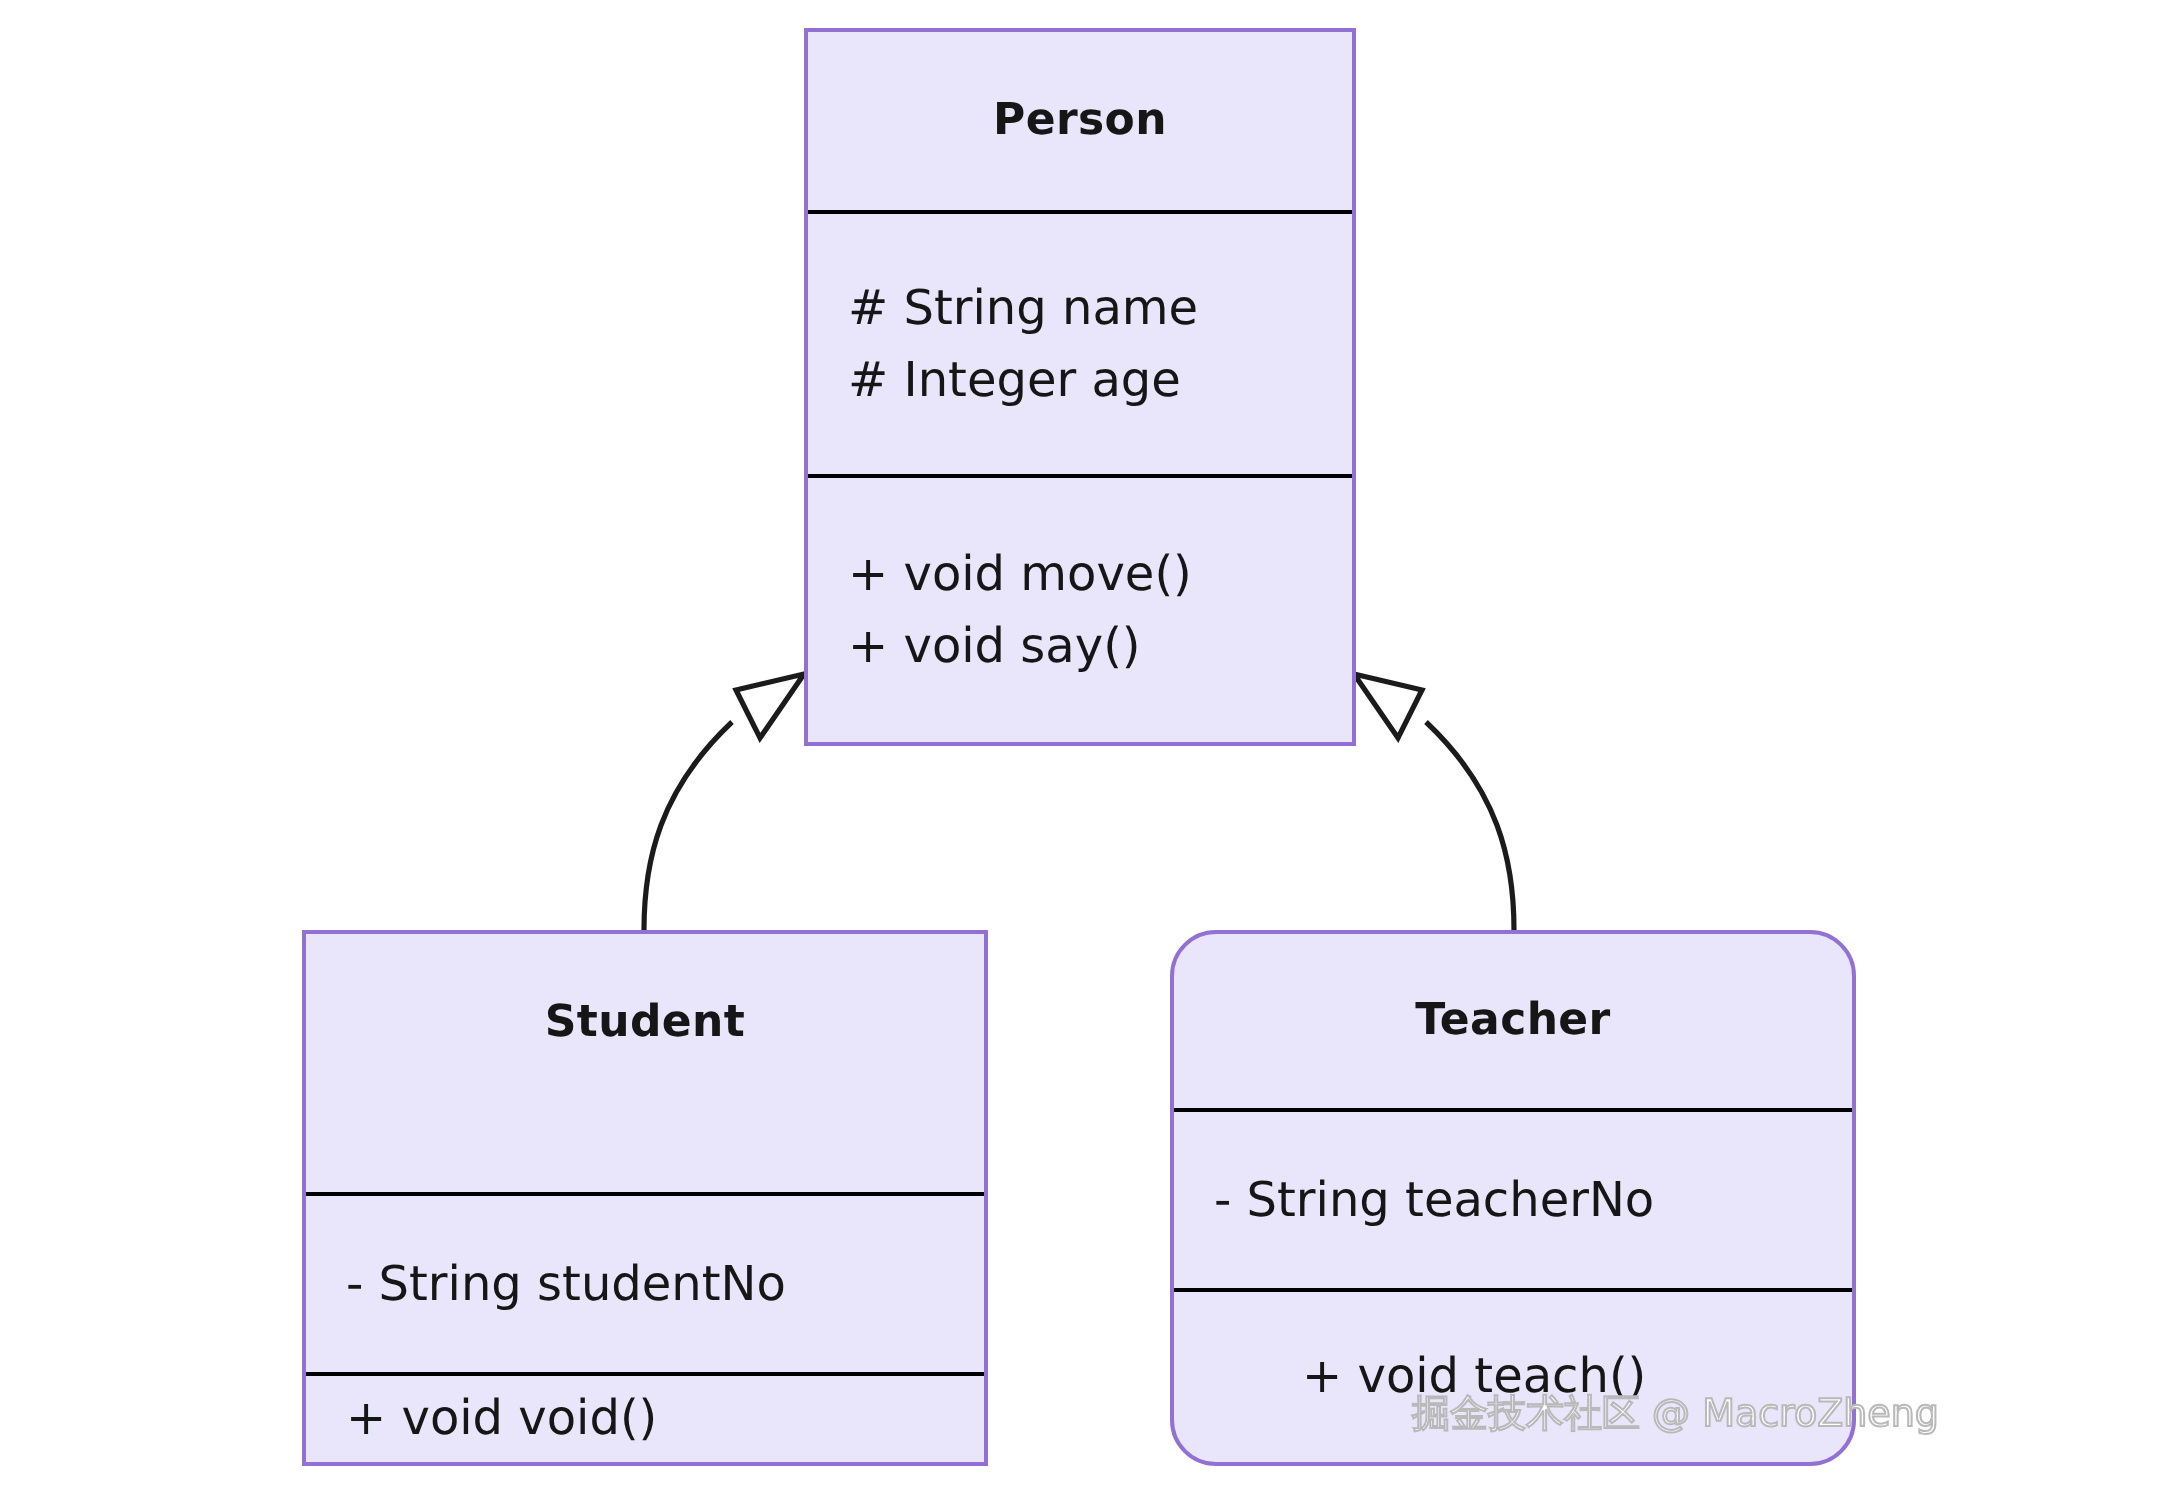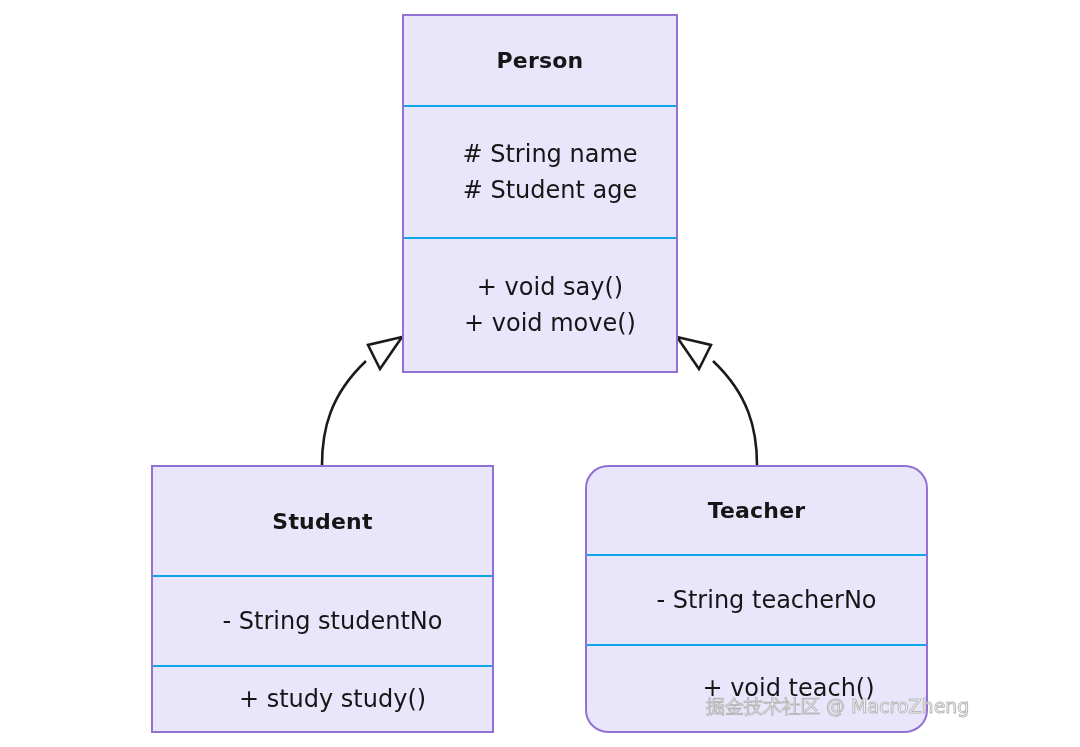--- a/index.html
+++ b/index.html
@@ -32,22 +32,21 @@
     flex-direction: column;
     z-index: 3;
   }
   .uml-compartment {
     box-sizing: border-box;
     display: flex;
     flex-direction: column;
     justify-content: center;
   }
   .uml-compartment + .uml-compartment {
-    border-top: 2px solid #0ea5e9;
-    text-align: center;
+    border-top: 2px solid #000000;
   }
   .uml-title {
     text-align: center;
     font-weight: bold;
     font-size: 22px;
     color: #161616;
     letter-spacing: 0.2px;
   }
   .uml-member {
     font-size: 24px;
@@ -58,22 +57,22 @@
   }
 
   
   #class-person        { left: 402px; top: 14px;  width: 276px; height: 359px; }
   #person-title-comp   { height: 89px; border-radius: 14px; }
   #person-attr-comp    { height: 132px; }
   #person-ops-comp     { flex: 1 1 auto; }
 
   
   #class-student       { left: 151px; top: 465px; width: 343px; height: 268px; }
-  #student-title-comp  { height: 108px; }
-  #student-attr-comp   { height: 90px; }
+  #student-title-comp  { height: 89px; }
+  #student-attr-comp   { height: 90px; margin-top: 40px; }
   #student-ops-comp    { flex: 1 1 auto; }
 
   
   #class-teacher       { left: 585px; top: 465px; width: 343px; height: 268px; border-radius: 23px; }
   #teacher-title-comp  { height: 87px; }
   #teacher-attr-comp   { height: 90px; }
   #teacher-ops-comp    { flex: 1 1 auto; padding-left: 44px; }
 
   
   #edges {
@@ -126,37 +125,37 @@
       <polygon class="edge-head" points="677,337 711,345 699,369"></polygon>
     </g>
   </svg>
 
   <div class="uml-class" id="class-person">
     <div class="uml-compartment" id="person-title-comp">
       <div class="uml-title">Person</div>
     </div>
     <div class="uml-compartment" id="person-attr-comp">
       <div class="uml-member"># String name</div>
-      <div class="uml-member"># Student age</div>
+      <div class="uml-member"># Integer age</div>
     </div>
     <div class="uml-compartment" id="person-ops-comp">
+      <div class="uml-member">+ void move()</div>
       <div class="uml-member">+ void say()</div>
-      <div class="uml-member">+ void move()</div>
     </div>
   </div>
 
   <div class="uml-class" id="class-student">
     <div class="uml-compartment" id="student-title-comp">
       <div class="uml-title">Student</div>
     </div>
     <div class="uml-compartment" id="student-attr-comp">
       <div class="uml-member">- String studentNo</div>
     </div>
     <div class="uml-compartment" id="student-ops-comp">
-      <div class="uml-member">+ study study()</div>
+      <div class="uml-member">+ void void()</div>
     </div>
   </div>
 
   <div class="uml-class" id="class-teacher">
     <div class="uml-compartment" id="teacher-title-comp">
       <div class="uml-title">Teacher</div>
     </div>
     <div class="uml-compartment" id="teacher-attr-comp">
       <div class="uml-member">- String teacherNo</div>
     </div>

